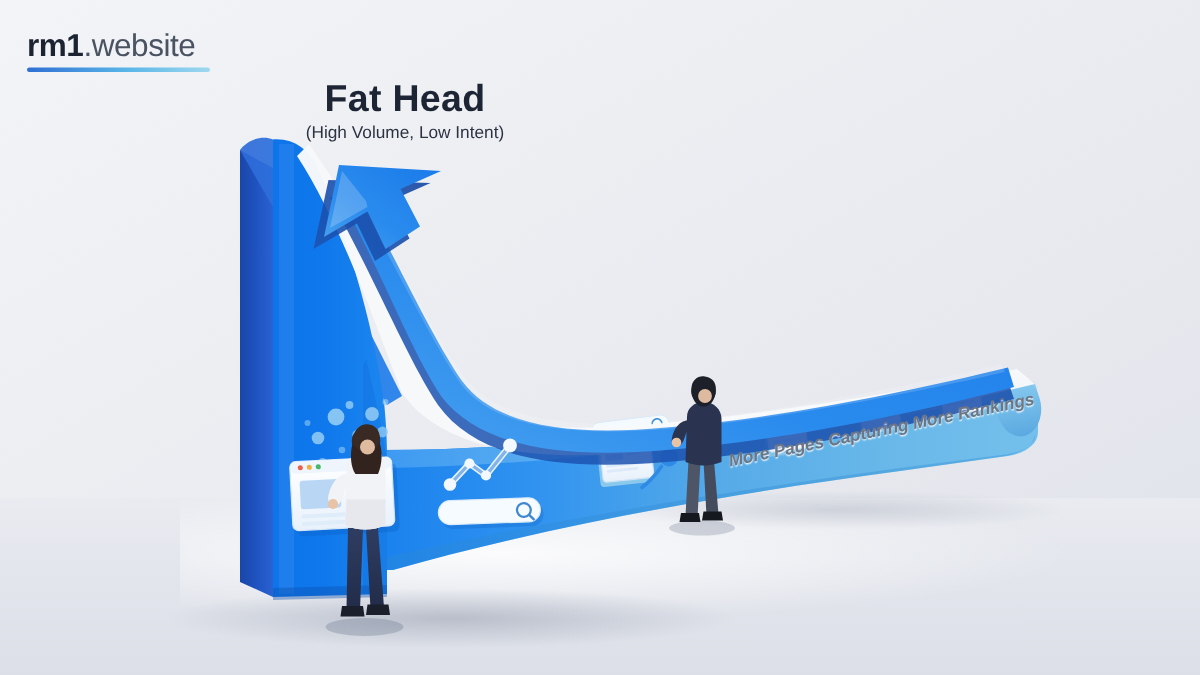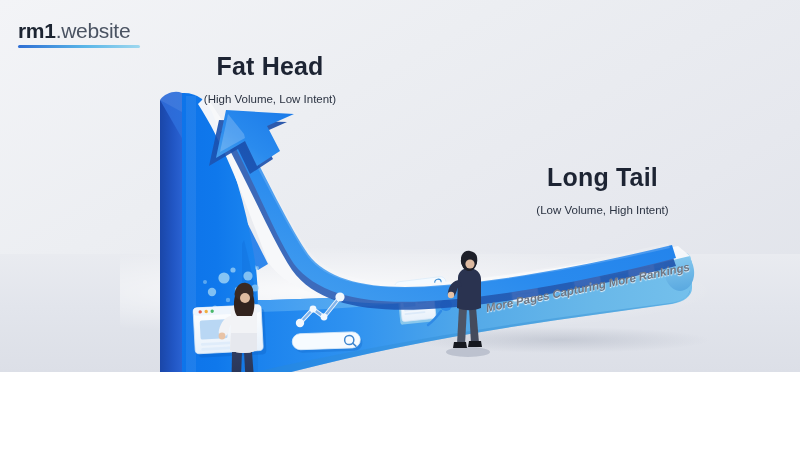--- a/index.html
+++ b/index.html
@@ -4,21 +4,21 @@
 <title>Long Tail SEO Infographic</title>
 <style>
   html, body {
     margin: 0;
     padding: 0;
     background: #ffffff;
   }
   #stage {
     position: relative;
     width: 800px;
-    height: 372px;
+    height: 450px;
     overflow: hidden;
     font-family: "Liberation Sans", sans-serif;
     background: linear-gradient(150deg, #f3f4f7 0%, #eceef2 35%, #e6e8ee 70%, #dfe2e9 100%);
   }
   
   .floor {
     position: absolute;
     left: 0; right: 0; bottom: 0;
     height: 118px;
     background: linear-gradient(180deg, #e9ebf0 0%, #e2e5ec 45%, #dcdfe7 100%);
@@ -55,21 +55,21 @@
   
   .label-block { position: absolute; text-align: center; user-select: none; }
   .label-title {
     font-size: 25px;
     font-weight: 700;
     color: #1d2433;
     letter-spacing: 0.2px;
     white-space: nowrap;
   }
   .label-sub {
-    margin-top: 12px;
+    margin-top: 2px;
     font-size: 11.5px;
     font-weight: 400;
     color: #2b3342;
     white-space: nowrap;
   }
   #fat-head-label { left: 175px; top: 52px; width: 190px; }
   #long-tail-label { left: 505px; top: 163px; width: 195px; }
   
   .tail-caption {
     position: absolute;
@@ -388,20 +388,16 @@
       <span class="b">rm1</span><span class="l">.website</span>
     </div>
     <div class="logo-rule"></div>
   </div>
 
   <div class="label-block" id="fat-head-label">
     <div class="label-title">Fat Head</div>
     <div class="label-sub">(High Volume, Low Intent)</div>
   </div>
 
-  <div class="label-block" id="long-tail-label">
-    <div class="label-title">Long Tail</div>
-    <div class="label-sub">(Low Volume, High Intent)</div>
-  </div>
 
   <div class="tail-caption">More Pages Capturing More Rankings</div>
 
 </div>
 
 </body></html>

